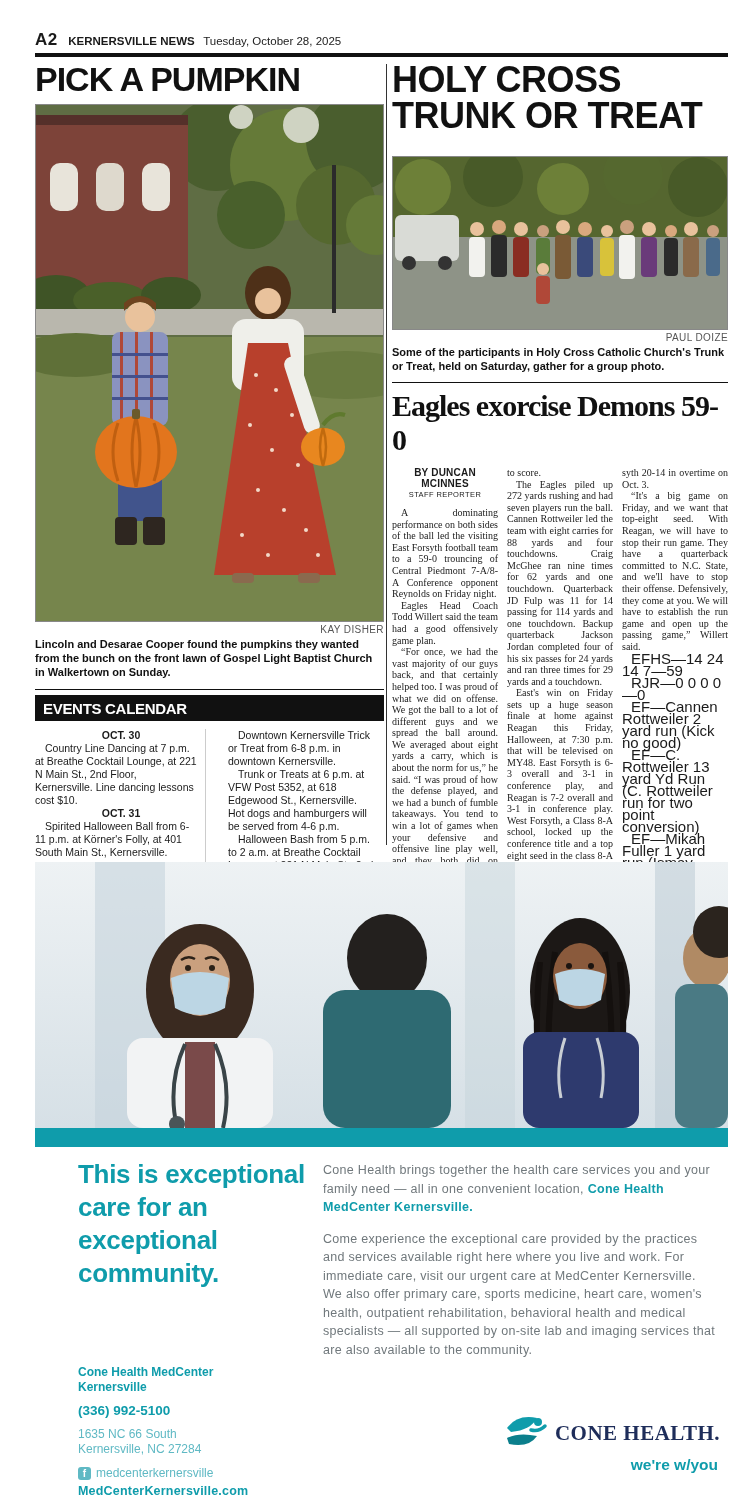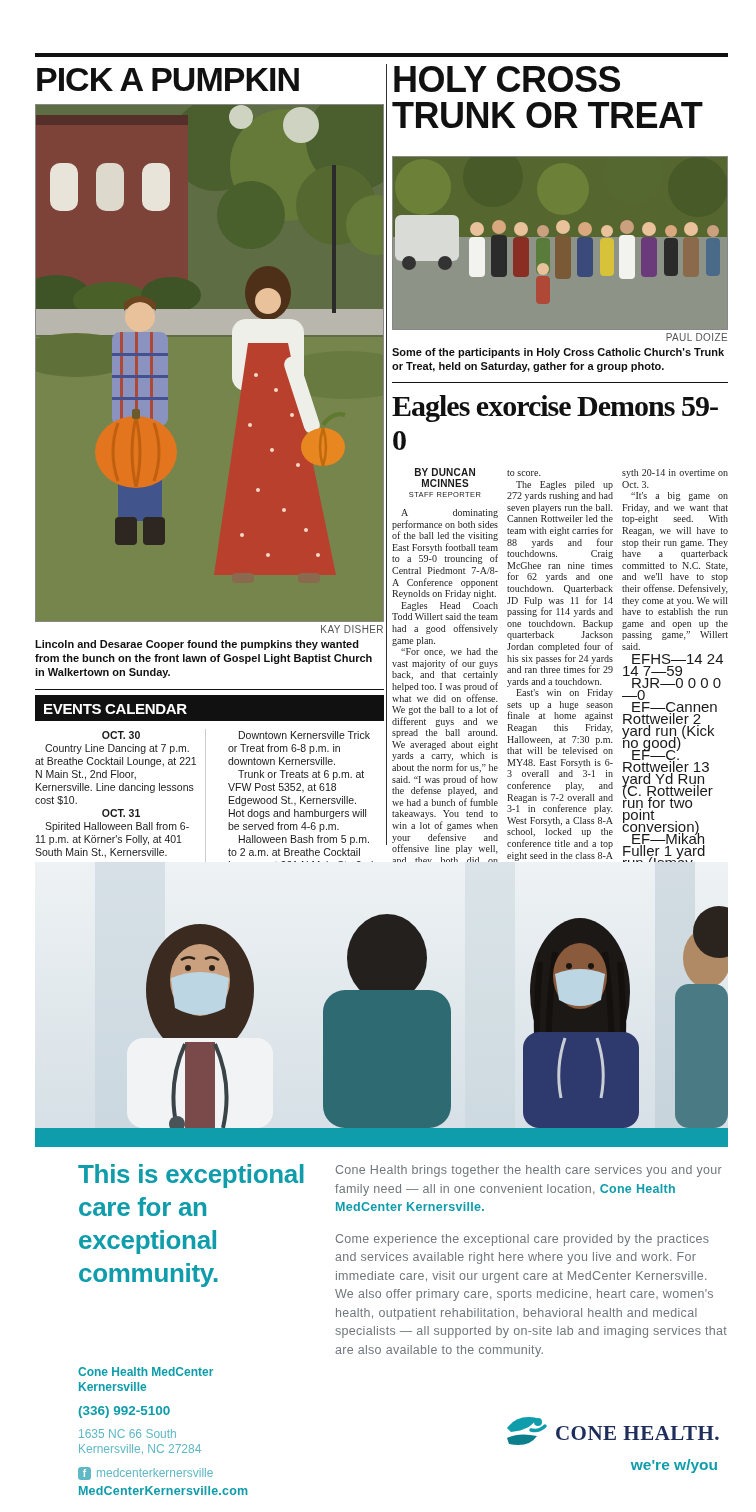--- a/index.html
+++ b/index.html
@@ -54,21 +54,21 @@
   .article-col p.p { text-indent:9px; }
   .article-col p.score { font-size:15px; line-height:12px; text-indent:9px; margin:0;
         font-family:"Liberation Sans", sans-serif; }
 
   
   .ad { position:absolute; left:35px; top:862px; width:693px; height:650px; }
   .ad-photo { line-height:0; }
   .ad-teal-bar { width:693px; height:19px; background:#0f9cab; }
   .ad-head { position:absolute; left:43px; top:296px; width:250px; color:#0f9cab;
              font-size:26px; font-weight:bold; line-height:33px; letter-spacing:-0.3px; }
-  .ad-body { position:absolute; left:300px; top:299px; width:393px; color:#70787c;
+  .ad-body { position:absolute; left:288px; top:299px; width:393px; color:#70787c;
              font-size:12.5px; line-height:18.5px; letter-spacing:.3px; }
   .ad-body p + p { margin-top:13px; }
   .ad-body .teal-bold { color:#0f9cab; font-weight:bold; }
 
   .ad-contact { position:absolute; left:43px; top:503px; }
   .ad-contact div { line-height:15px; }
   .c-bold  { color:#0f9cab; font-weight:bold; font-size:12px; }
   .c-phone { color:#0f9cab; font-weight:bold; font-size:13.5px; margin-top:8px; }
   .c-light { color:#5fb9c4; font-size:12px; }
   .c-addr1 { margin-top:9px; }
@@ -81,20 +81,25 @@
   .logo-row { display:flex; align-items:center; gap:6px; }
   .logo-word { font-family:"Liberation Serif", serif; font-size:21px; color:#1e2d5a;
                letter-spacing:.5px; font-weight:600; }
   .logo-tag { color:#0f9cab; font-size:15.5px; font-weight:bold; margin-top:4px; margin-right:2px; }
 </style>
 </head>
 <body>
 
 <div class="page">
 
+  <div class="masthead">
+    <span class="pg">A2</span>
+    <span class="paper">KERNERSVILLE NEWS</span>
+    <span class="date">Tuesday, October 28, 2025</span>
+  </div>
   <div class="masthead-rule"></div>
   <div class="v-divider"></div>
 
   <div class="left-col">
     <div class="big-head">PICK A PUMPKIN</div>
 
     <div class="photo-frame">
       <svg width="347" height="516" viewBox="0 0 347 516">
         <rect width="347" height="516" fill="#76854c"></rect>
         <rect width="347" height="232" fill="#5f6d44"></rect>

